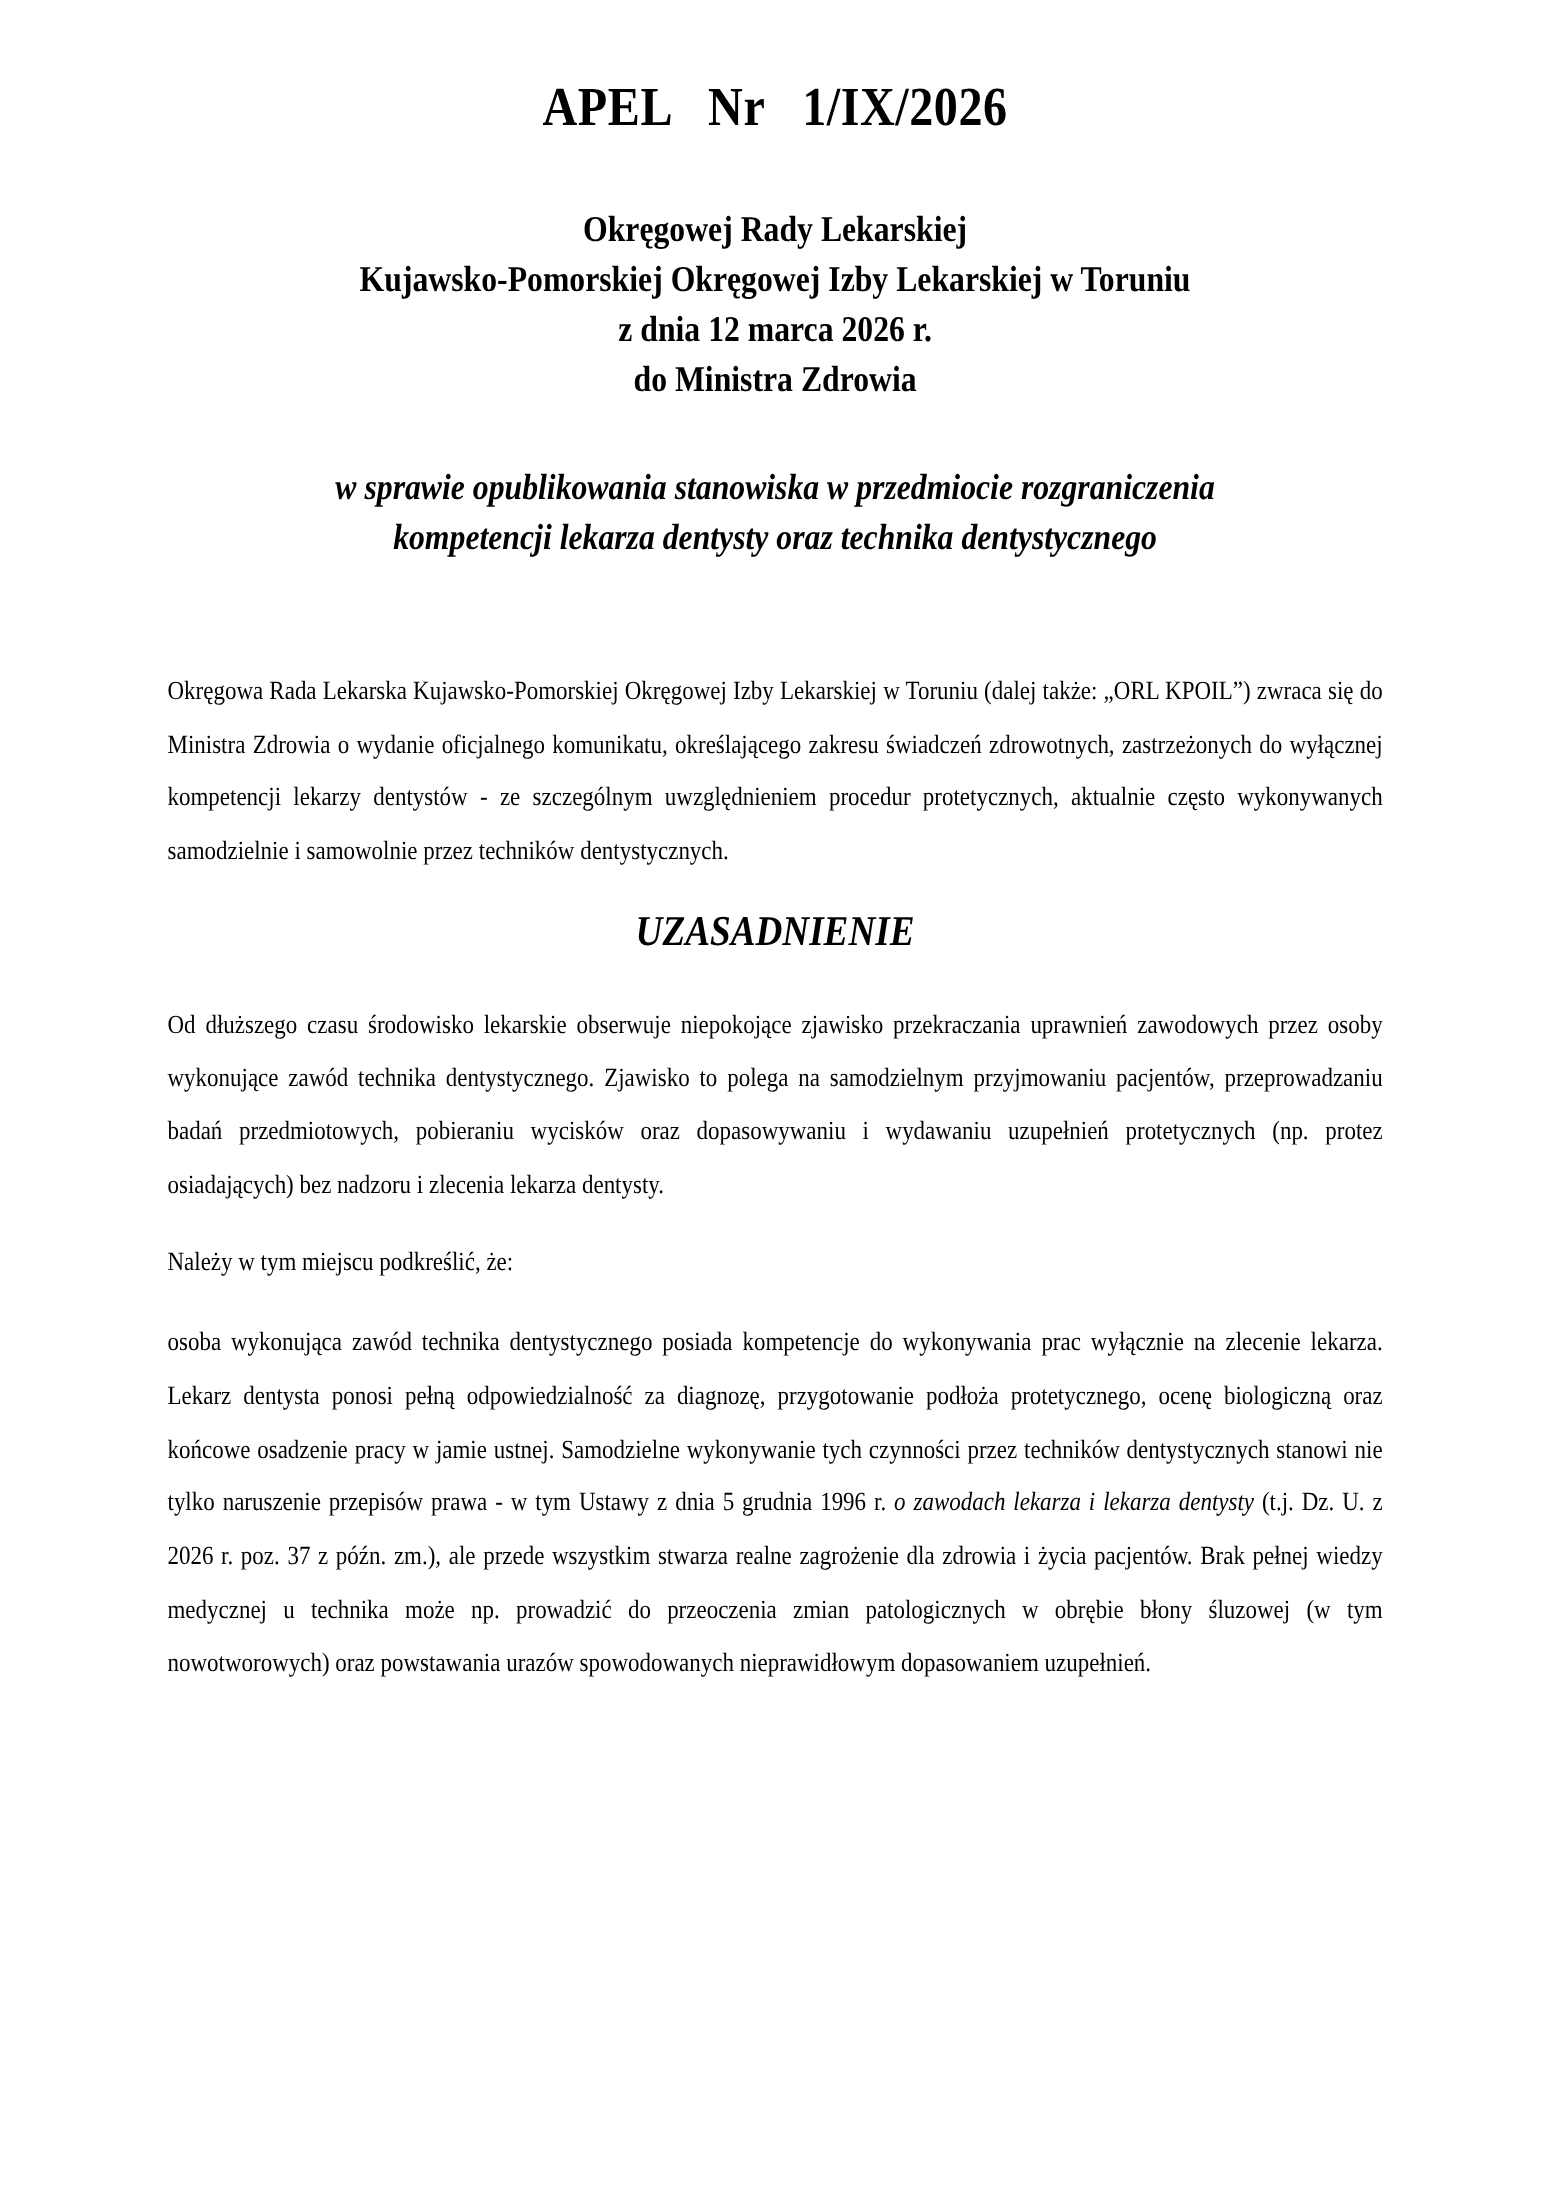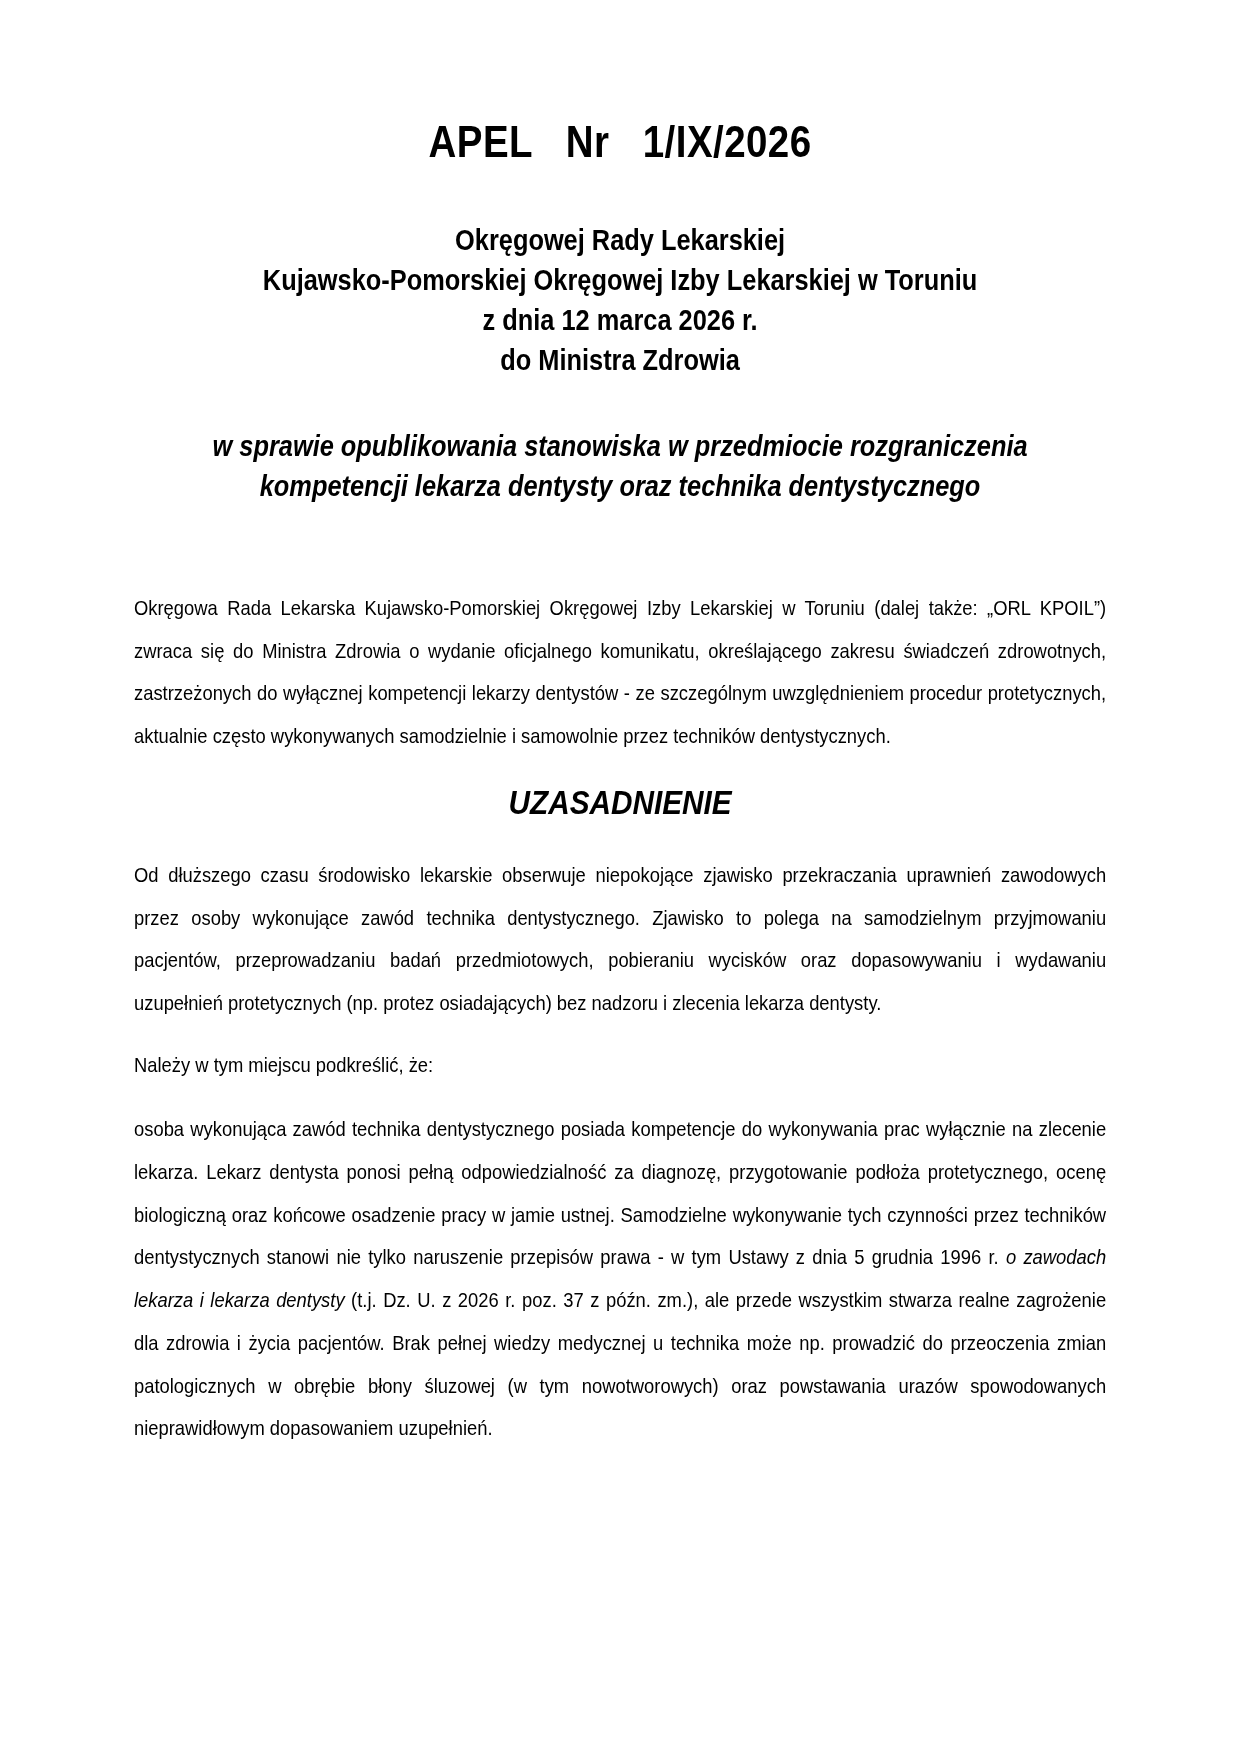--- a/index.html
+++ b/index.html
@@ -7,22 +7,22 @@
     padding: 0;
     background: #ffffff;
   }
   .page {
     position: relative;
     width: 1240px;
     height: 1755px;
     background: #ffffff;
     color: #000000;
     overflow: hidden;
-    font-family: Liberation Sans, sans-serif;
-    padding-top: 116px;
+    font-family: Liberation Serif, serif;
+    padding-top: 60px;
     box-sizing: border-box;
   }
   
   .condense {
     width: 1111px;
     margin-left: 134px;
     transform: scaleX(0.875);
     transform-origin: 0 0;
   }
   .title {

